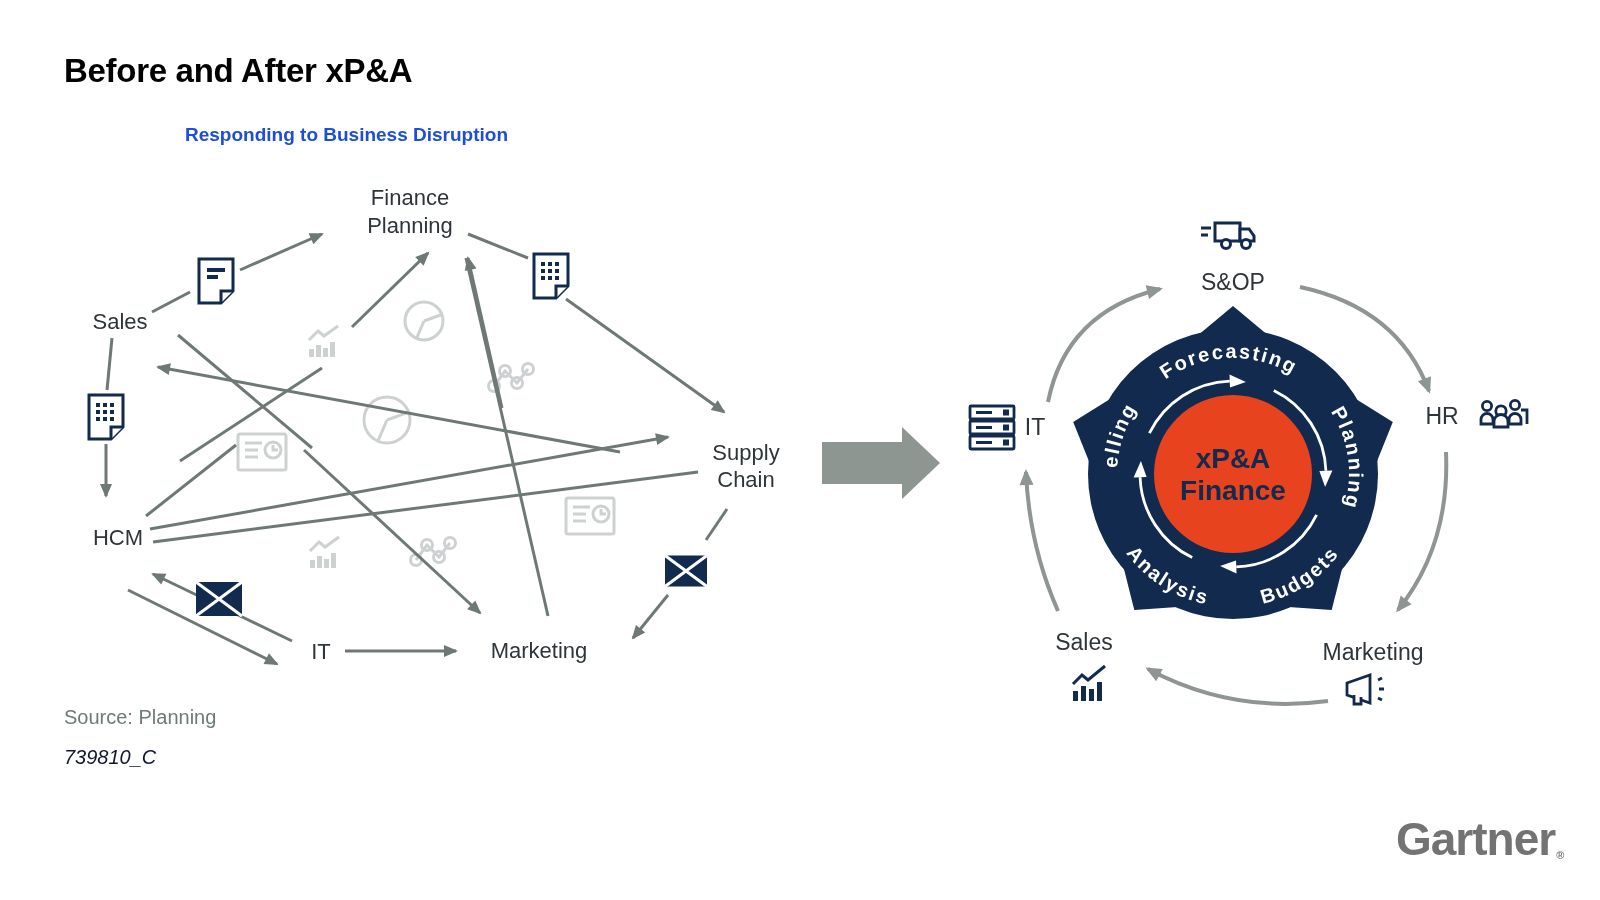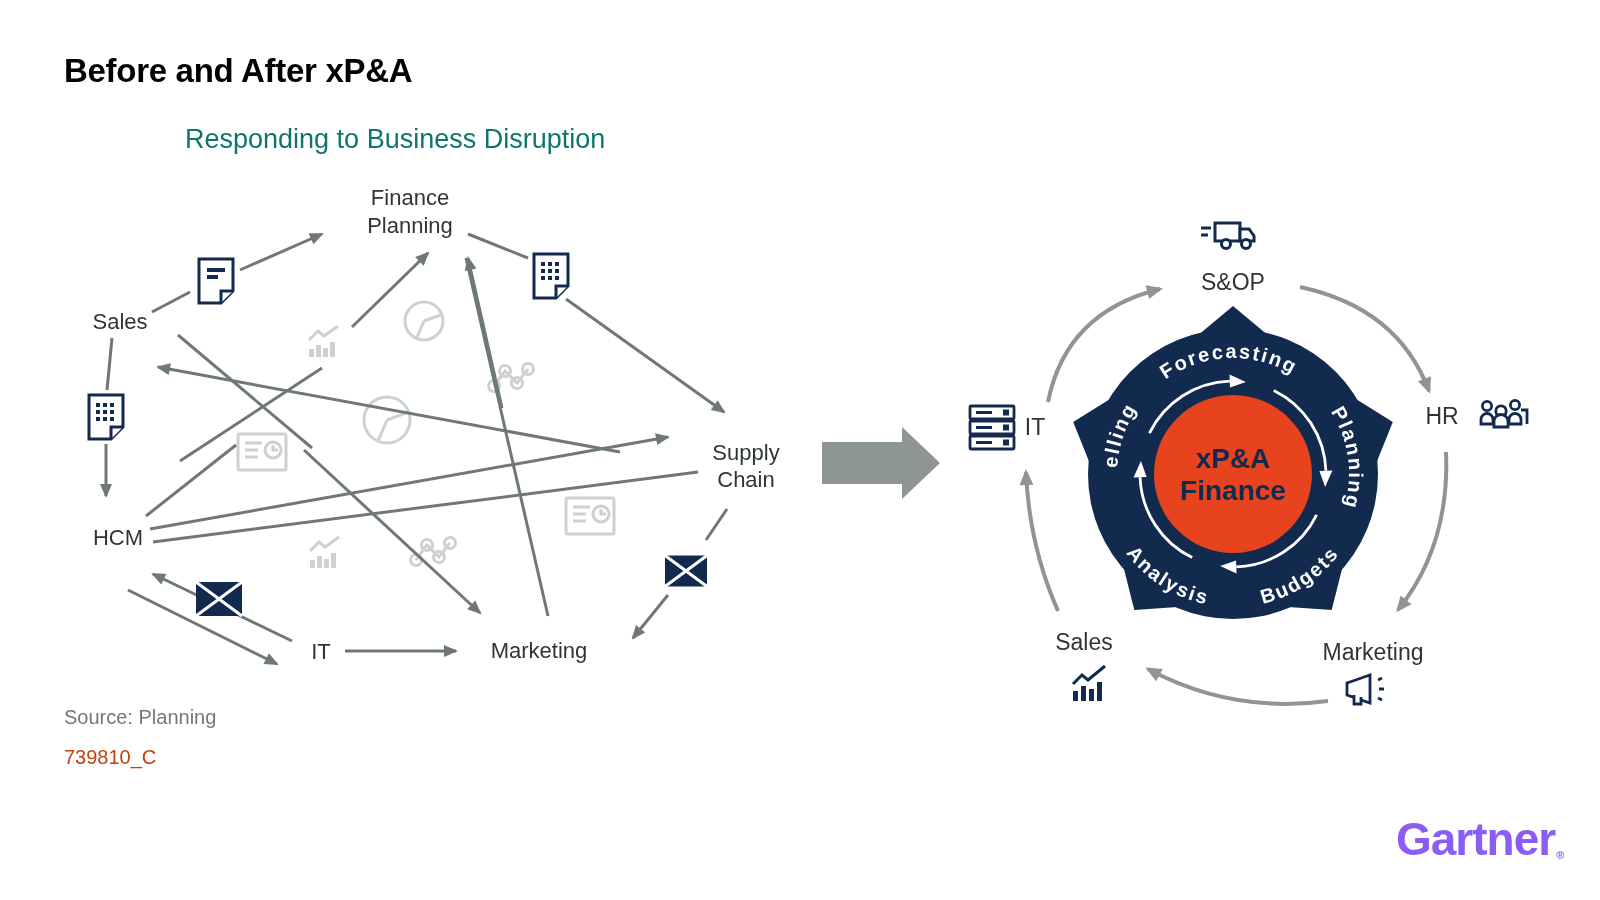--- a/index.html
+++ b/index.html
@@ -1,23 +1,23 @@
 <!DOCTYPE html>
 <html><head>
 <meta charset="utf-8">
 <style>
   html,body{margin:0;padding:0;background:#fff;}
   .stage{position:relative;width:1600px;height:900px;background:#fff;overflow:hidden;
          font-family:"Liberation Sans",sans-serif;}
   .title{position:absolute;left:64px;top:52px;font-size:33px;font-weight:800;color:#000;
          letter-spacing:-0.3px;}
-  .subtitle{position:absolute;left:185px;top:124px;font-size:27px;font-weight:400;color:#0f766e;}
+  .subtitle{position:absolute;left:185px;top:124px;font-size:19px;font-weight:700;color:#1d4ed8;}
   .source{position:absolute;left:64px;top:706px;font-size:20px;color:#6E7B78;}
-  .docid{position:absolute;left:64px;top:746px;font-size:20px;color:#c2410c;}
-  .logo{position:absolute;left:1396px;top:812px;font-size:46px;font-weight:700;color:#8b5cf6;
+  .docid{position:absolute;left:64px;top:746px;font-size:20px;color:#0f172a;font-style:italic;}
+  .logo{position:absolute;left:1396px;top:812px;font-size:46px;font-weight:700;color:#737373;
         letter-spacing:-1px;}
   .logo .reg{font-size:11px;vertical-align:baseline;position:relative;top:4px;left:1px;}
   svg{position:absolute;left:0;top:0;}
   .ln{stroke:#6F7974;stroke-width:3;fill:none;}
   .arc{stroke:#8F9590;stroke-width:4;fill:none;}
   .lt{stroke:#CDD1D2;stroke-width:3;fill:none;}
   .ltf{fill:#CDD1D2;stroke:none;}
   .nav{stroke:#122A4E;fill:#fff;}
   .navf{fill:#122A4E;stroke:none;}
   .node{font:400 22px "Liberation Sans",sans-serif;fill:#2E3539;}

